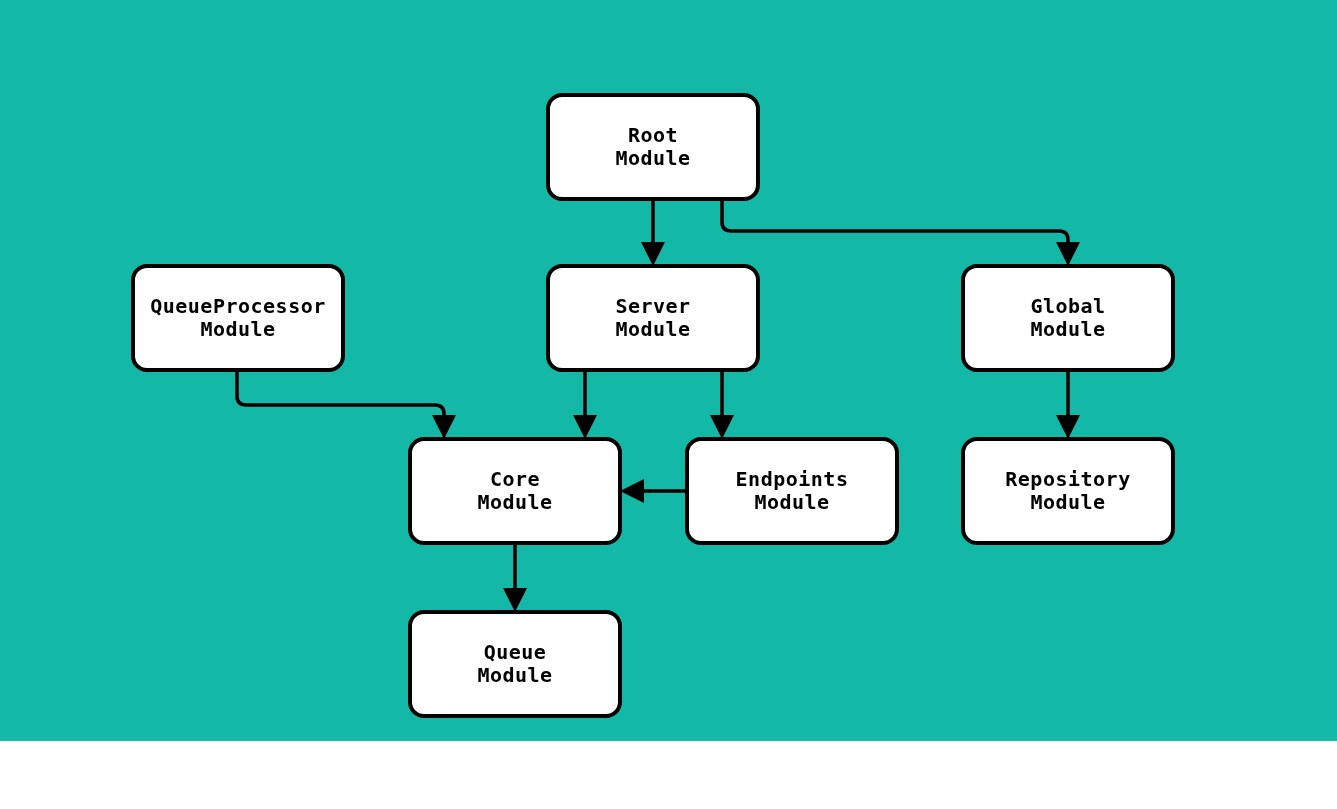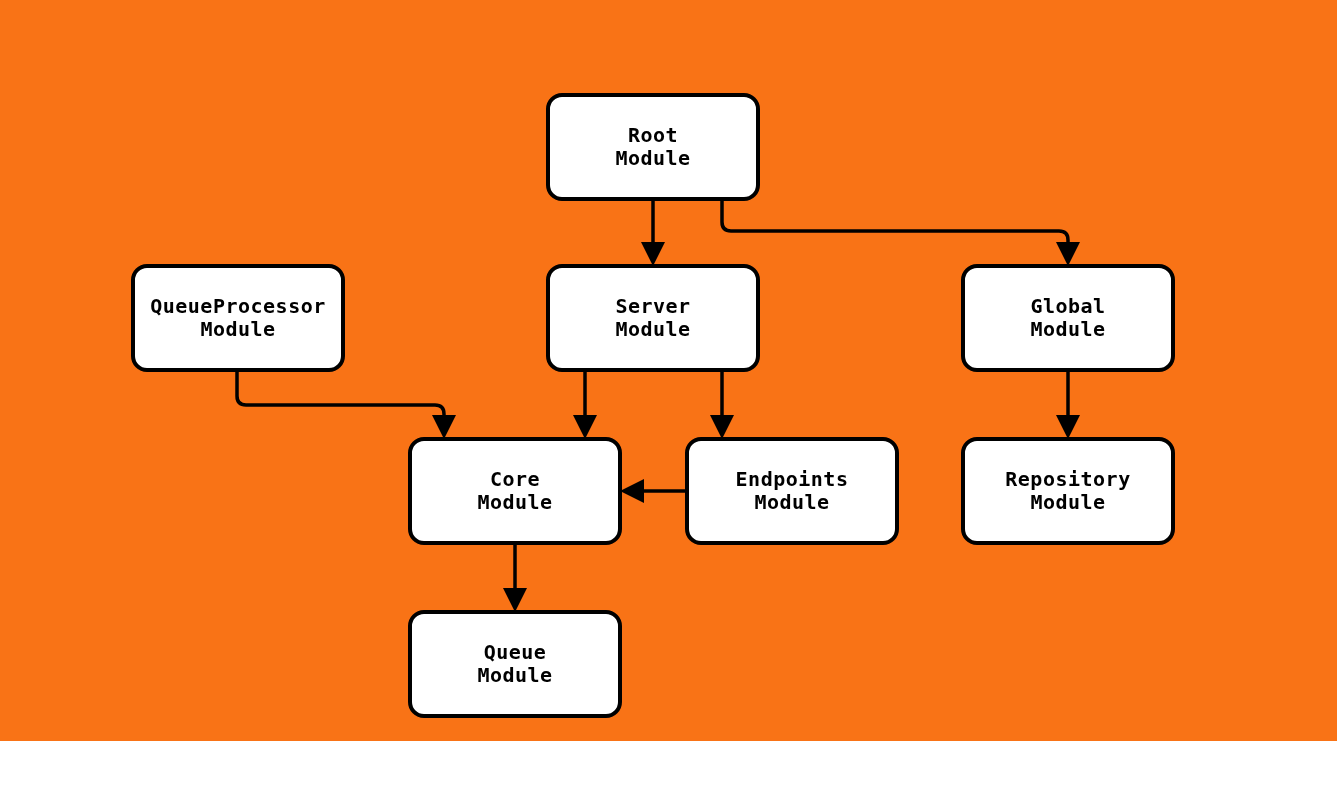--- a/index.html
+++ b/index.html
@@ -10,21 +10,21 @@
   body {
     width: 1337px;
     height: 809px;
     overflow: hidden;
     font-family: "DejaVu Sans Mono", "Liberation Mono", monospace;
   }
   #diagram-root {
     position: relative;
     width: 1337px;
     height: 741px;
-    background: #f97316;
+    background: #14b8a6;
   }
   svg#graph {
     display: block;
     width: 1337px;
     height: 809px;
   }
   .node-box {
     fill: #ffffff;
     stroke: #000000;
     stroke-width: 4;

